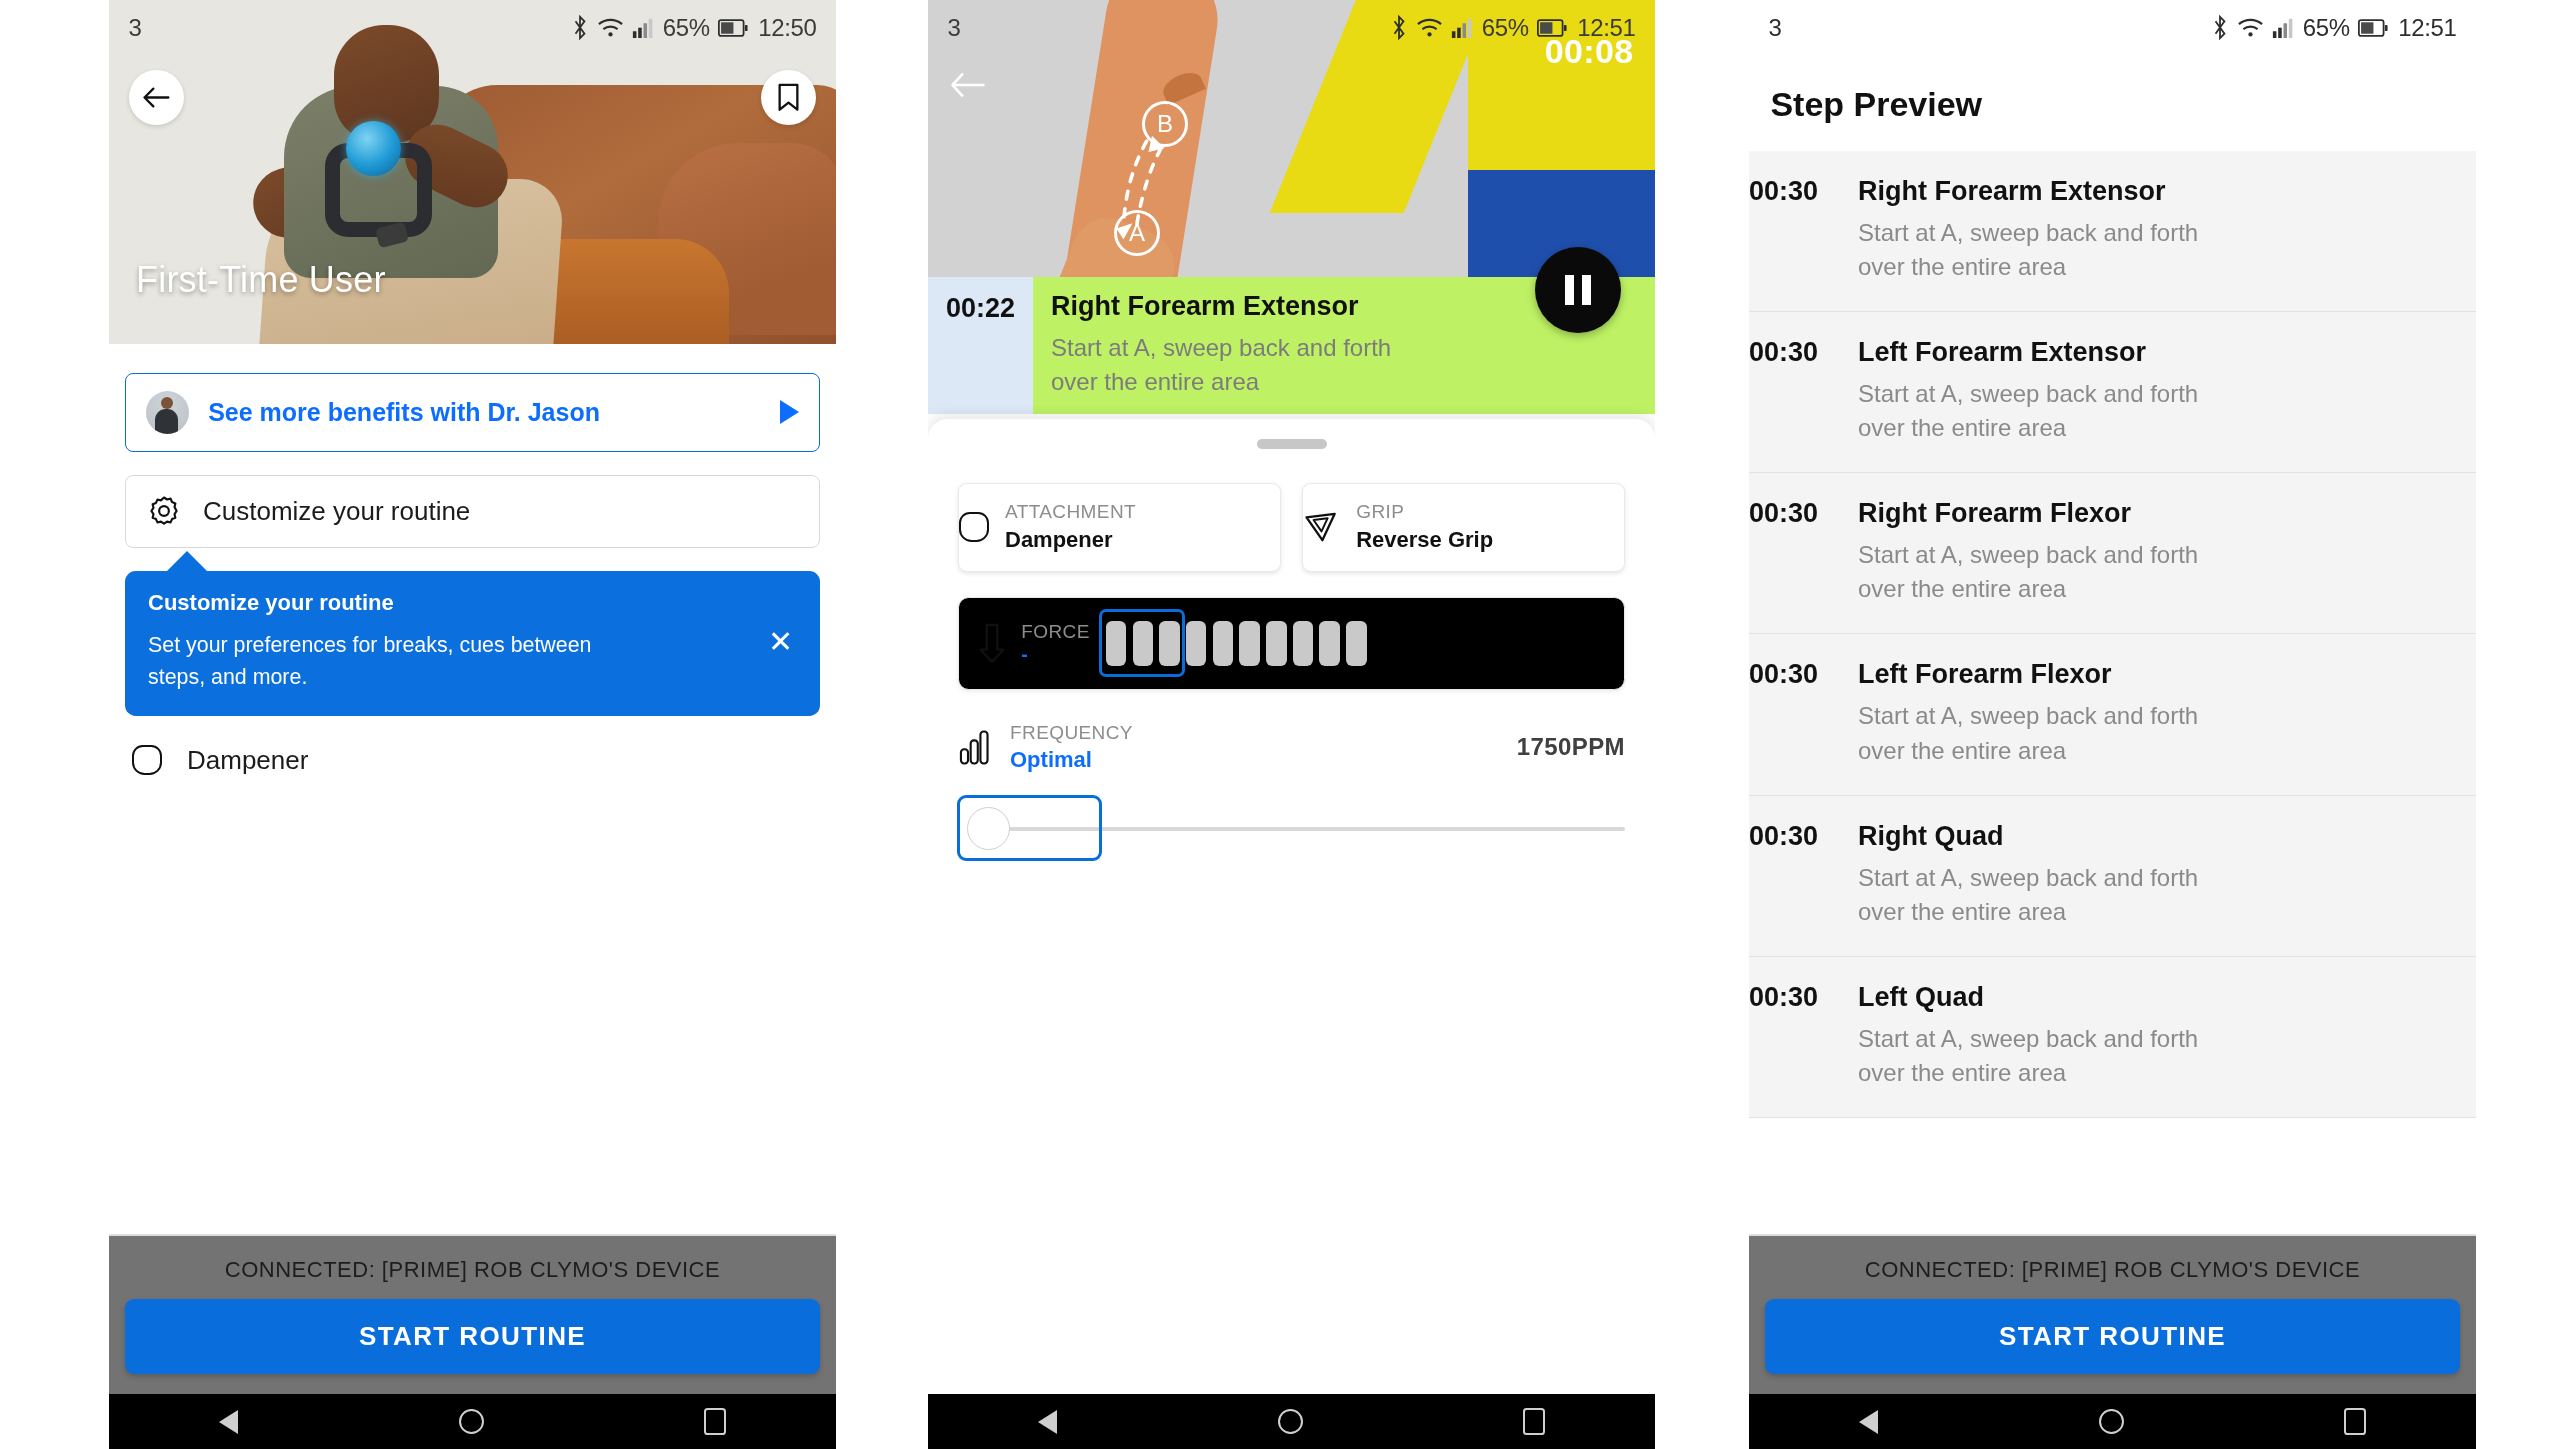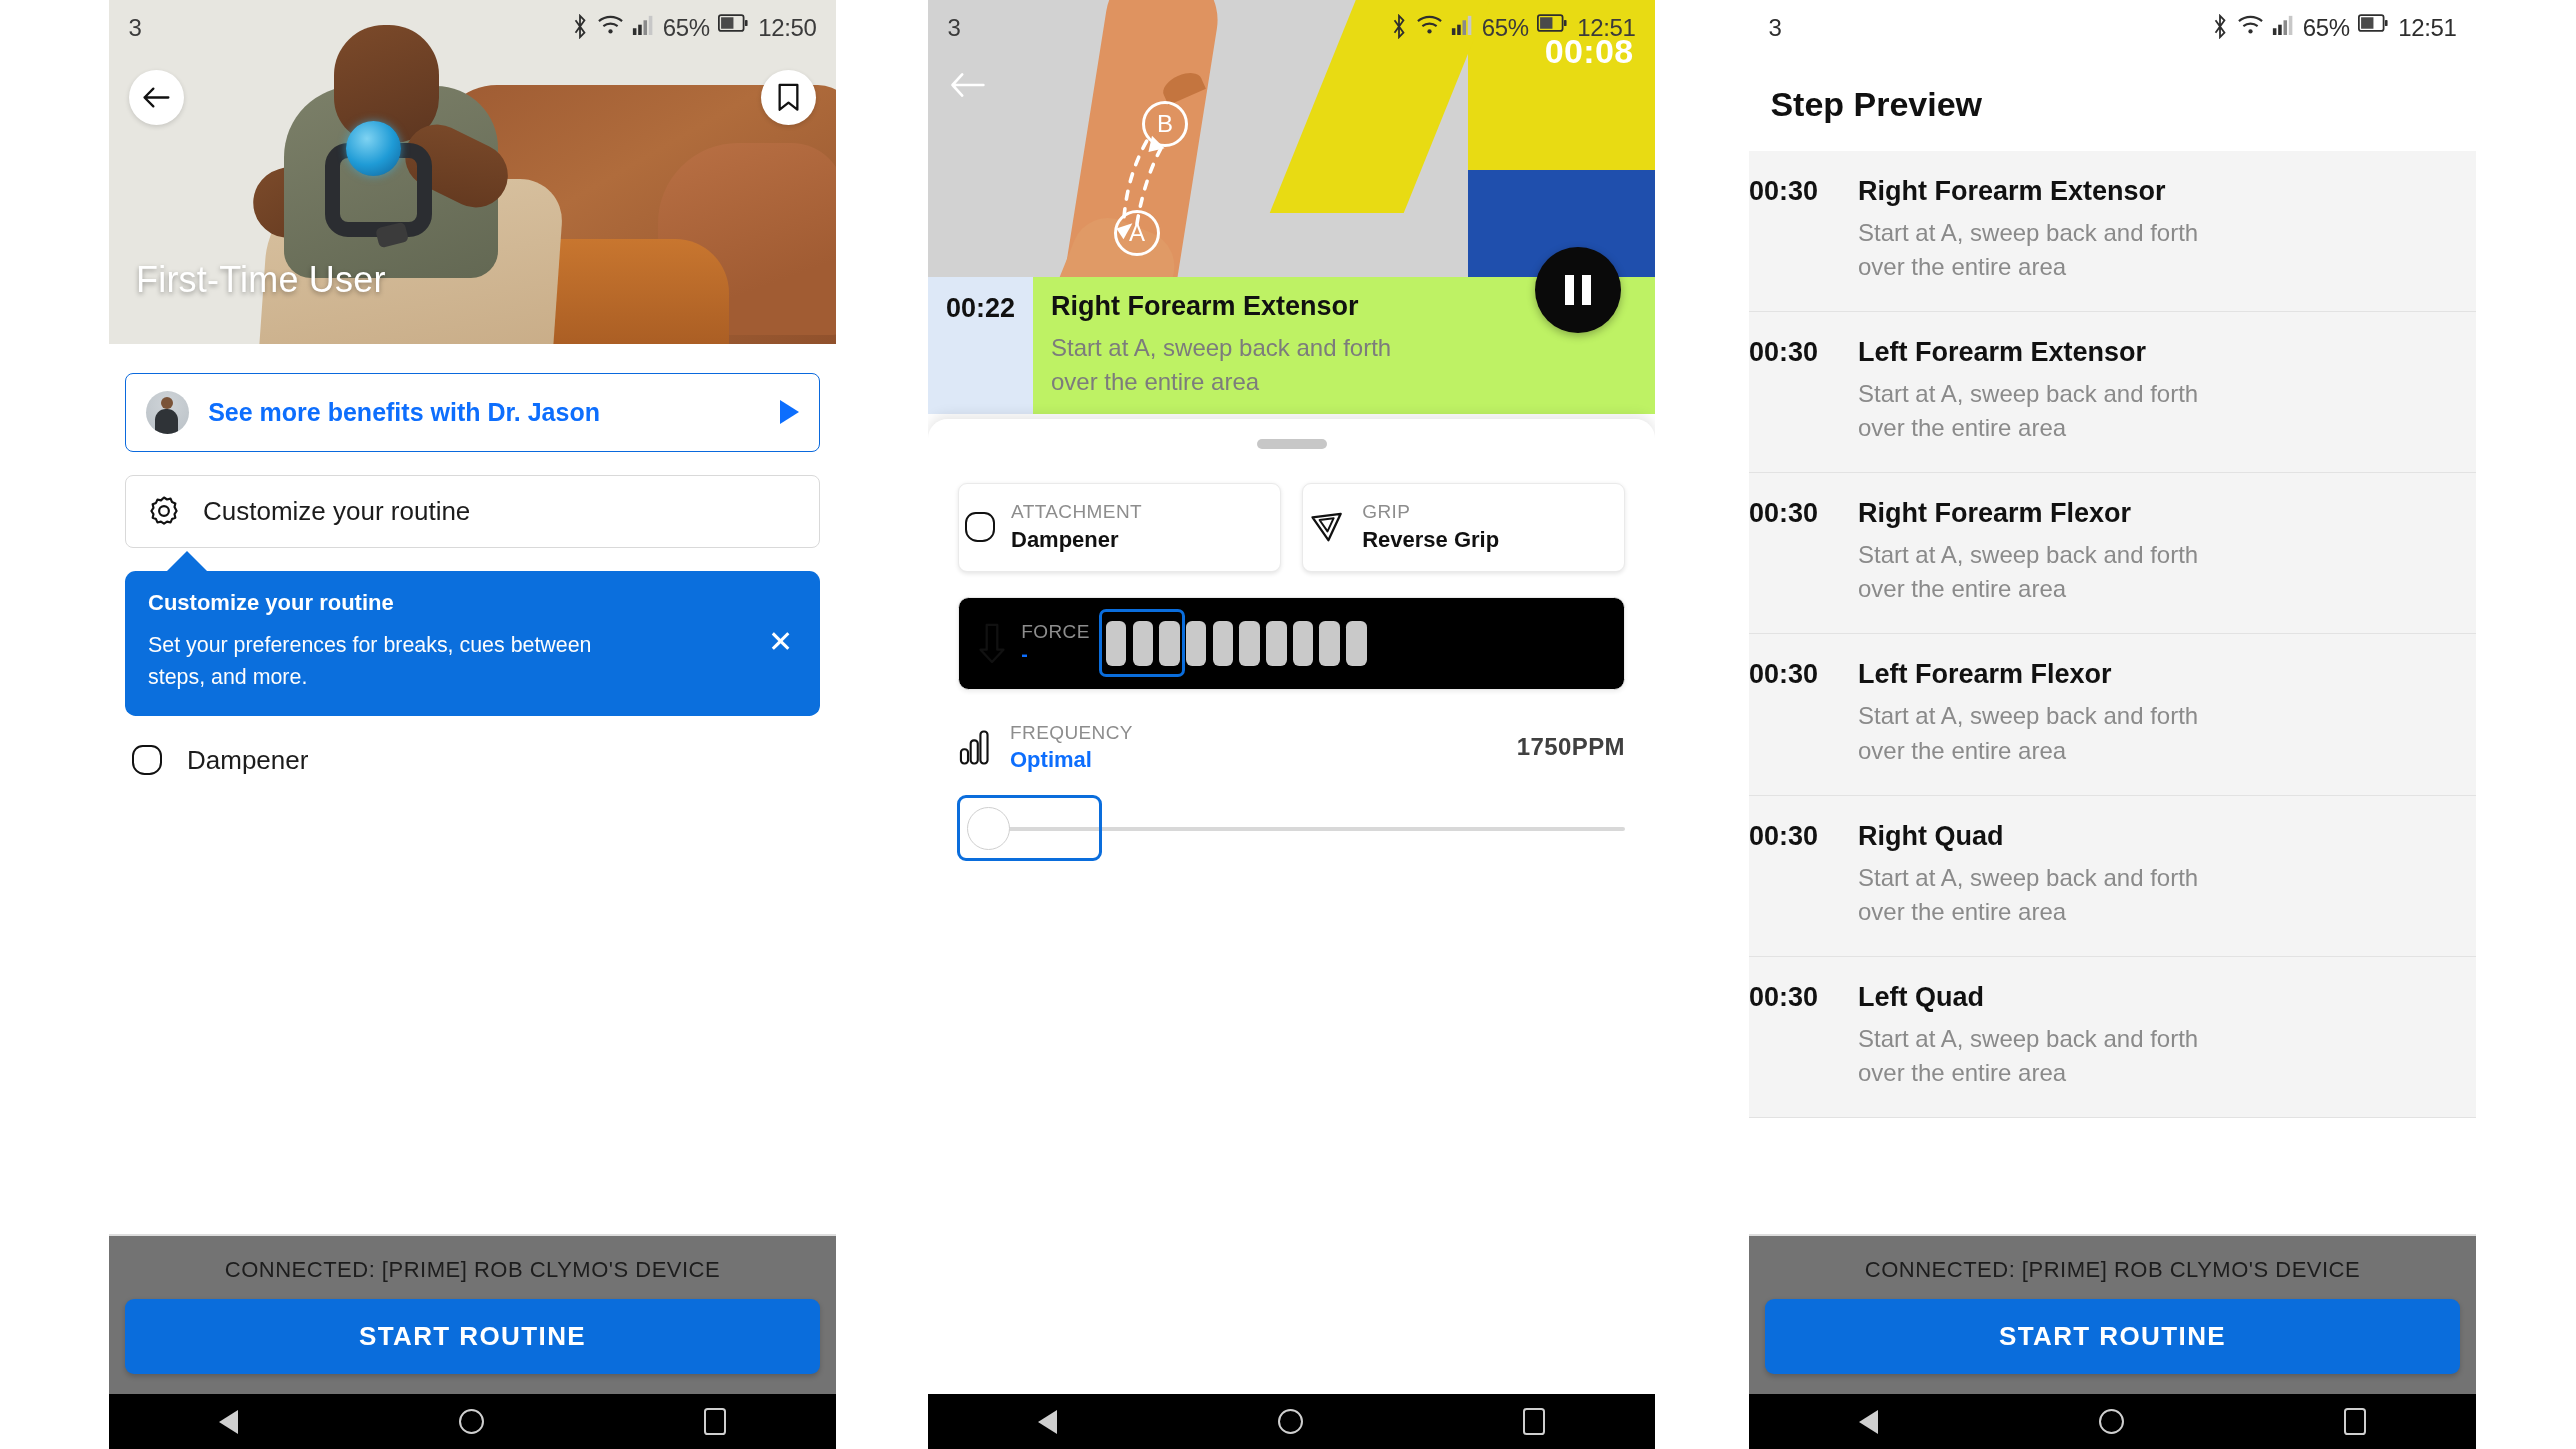--- a/index.html
+++ b/index.html
@@ -28,21 +28,21 @@
   .statusbar {
     height: 55px; flex: 0 0 55px;
     display: flex; align-items: center;
     padding: 0 19.6px;
     font-size: 24px;
     color: #2e2e2e;
     position: relative; z-index: 6;
   }
   .statusbar.on-image { color: #3b3b3b; background: transparent; }
   .sb-left { font-size: 24px; letter-spacing: 0.4px; }
-  .sb-right { margin-left: auto; display: flex; gap: 8px; }
+  .sb-right { margin-left: auto; display: flex; align-items: center; gap: 8px; }
   .sb-right .pct { font-size: 24px; letter-spacing: -0.4px; }
   .sb-right .time { font-size: 24px; letter-spacing: -0.4px; margin-left: 2.7px;}
   .ico { display: inline-block; }
 
   .bt-ico svg, .wifi-ico svg, .sig-ico svg, .bat-ico svg { display:block; }
 
   
   .hero {
     position: relative;
     height: 344px; flex: 0 0 344px;
@@ -283,21 +283,21 @@
   .sheet {
     flex: 1 1 auto; background:#fff; border-radius: 19.6px 19.6px 0 0;
     box-shadow: 0 -3.6px 12.5px rgba(0,0,0,.10);
     margin-top: 5.4px; padding-top: 14.3px; position: relative;
   }
   .grab { width: 70px; height: 9.8px; border-radius: 6.2px; background:#c7c7c7; margin: 5.4px auto 0 auto; }
   .tile-row { display:flex; gap: 21.4px; padding: 34px 30px 0 30px; }
   .tile {
     flex:1; height: 89px; border-radius: 9px; background:#fff;
     border: 1.8px solid #eaeaea; box-shadow: 0 1.8px 4.5px rgba(0,0,0,.10);
-    display:flex; align-items:center; gap: 16px; padding: 0 6px;
+    display:flex; align-items:center; gap: 16px; padding: 0 0;
   }
   .tile-label { font-size: 19px; color:#8d8d8d; letter-spacing: 0.4px; }
   .tile-value { font-size: 22px; color:#111; font-weight: 700; margin-top: 3.6px;}
   .attach-ico { width: 30px; height: 30px; border:2.7px solid #111; border-radius: 10.7px 10.7px 12.5px 12.5px; flex:0 0 30px;}
 
   .force-card {
     margin: 25px 30px 0 30px; height: 93px; border-radius: 10.7px;
     border: 1.8px solid #eaeaea; box-shadow: 0 1.8px 4.5px rgba(0,0,0,.07);
     display:flex; align-items:center; padding: 0 18px; gap: 14.3px; background:#000000;
   }

